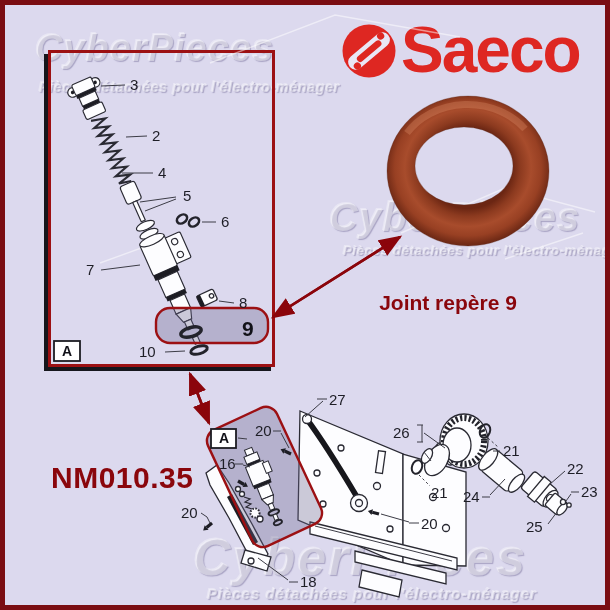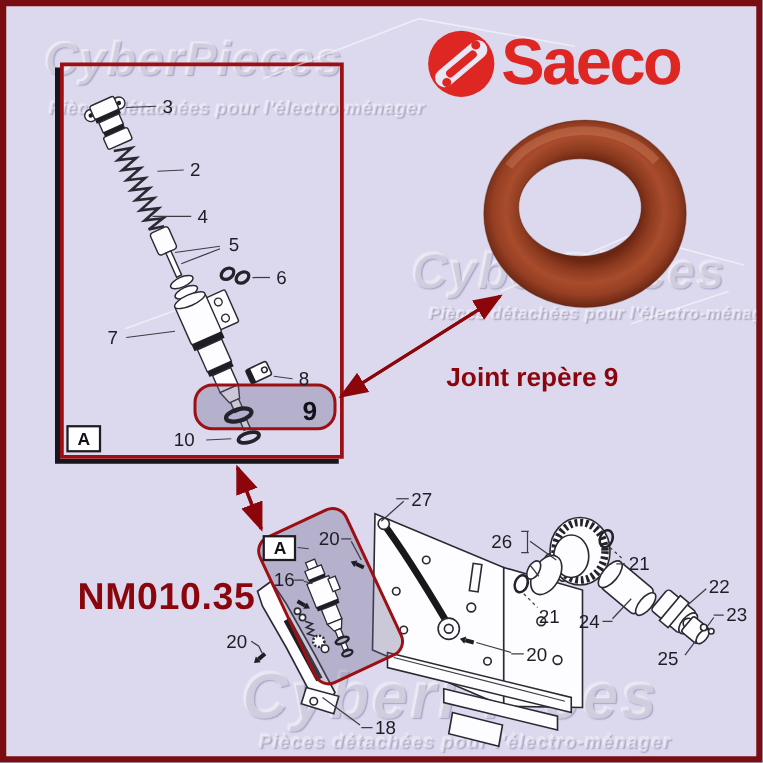--- a/index.html
+++ b/index.html
@@ -17,30 +17,30 @@
       text-shadow:1px 1px 1px rgba(128,121,163,0.55), -1px -1px 0 rgba(255,255,255,0.35);}
   .wm-big-top{left:30px; top:22px; font-size:38px; letter-spacing:1px;}
   .wm-sub-top{left:34px; top:74px; font-size:14.5px; letter-spacing:0.5px;}
   .wm-big-mid{left:324px; top:190px; font-size:40px; letter-spacing:1px;}
   .wm-sub-mid{left:338px; top:238px; font-size:13.5px; letter-spacing:0.5px;}
   .wm-big-bot{left:188px; top:522px; font-size:52px; letter-spacing:2px;}
   .wm-sub-bot{left:202px; top:580px; font-size:15px; letter-spacing:1px;}
   
   .logo-icon{position:absolute; left:336px; top:18px; width:56px; height:56px;}
   .wordmark{position:absolute; left:396px; top:10px; height:70px; line-height:70px;
-            font-size:52px; font-weight:bold; letter-spacing:-2px; color:#de2722;text-align:right;}
+            font-size:64px; font-weight:bold; letter-spacing:-2px; color:#de2722;text-align:right;}
   
   .upper-frame{position:absolute; left:43px; top:45px; width:221px; height:311px;
                border:3px solid #9c1013; box-shadow:-4px 4px 0 #16161c; background:transparent;}
   
   .draw{position:absolute; left:0; top:0; width:610px; height:610px;}
   
-  .caption{position:absolute; left:352px; top:284px; width:182px; text-align:left;
+  .caption{position:absolute; left:352px; top:284px; width:182px; text-align:center;
            color:#8a060c; font-weight:bold; font-size:21px; line-height:28px;}
-  .part-code{position:absolute; left:57px; top:456px; color:#8a060c;
+  .part-code{position:absolute; left:46px; top:456px; color:#8a060c;
              font-weight:bold; font-size:30px; letter-spacing:0.5px;}
   
   .part{fill:#fdfdff; stroke:#2a2a33; stroke-width:1.3;}
   .dk{fill:#1d1d24; stroke:none;}
   .ldr{stroke:#3c3c46; stroke-width:1; fill:none;}
   .cl{font-family:"Liberation Sans",sans-serif; font-size:15px; fill:#1e1e26;}
   .cl-bold{font-family:"Liberation Sans",sans-serif; font-size:21px; font-weight:bold; fill:#111118;}
   .atext{font-family:"Liberation Sans",sans-serif; font-size:14px; font-weight:bold; fill:#111118;}
   .abox{fill:#ffffff; stroke:#1c1c22; stroke-width:1.8;}
   .hl{fill:rgba(106,100,140,0.34); stroke:#9c1013; stroke-width:2.4;}

